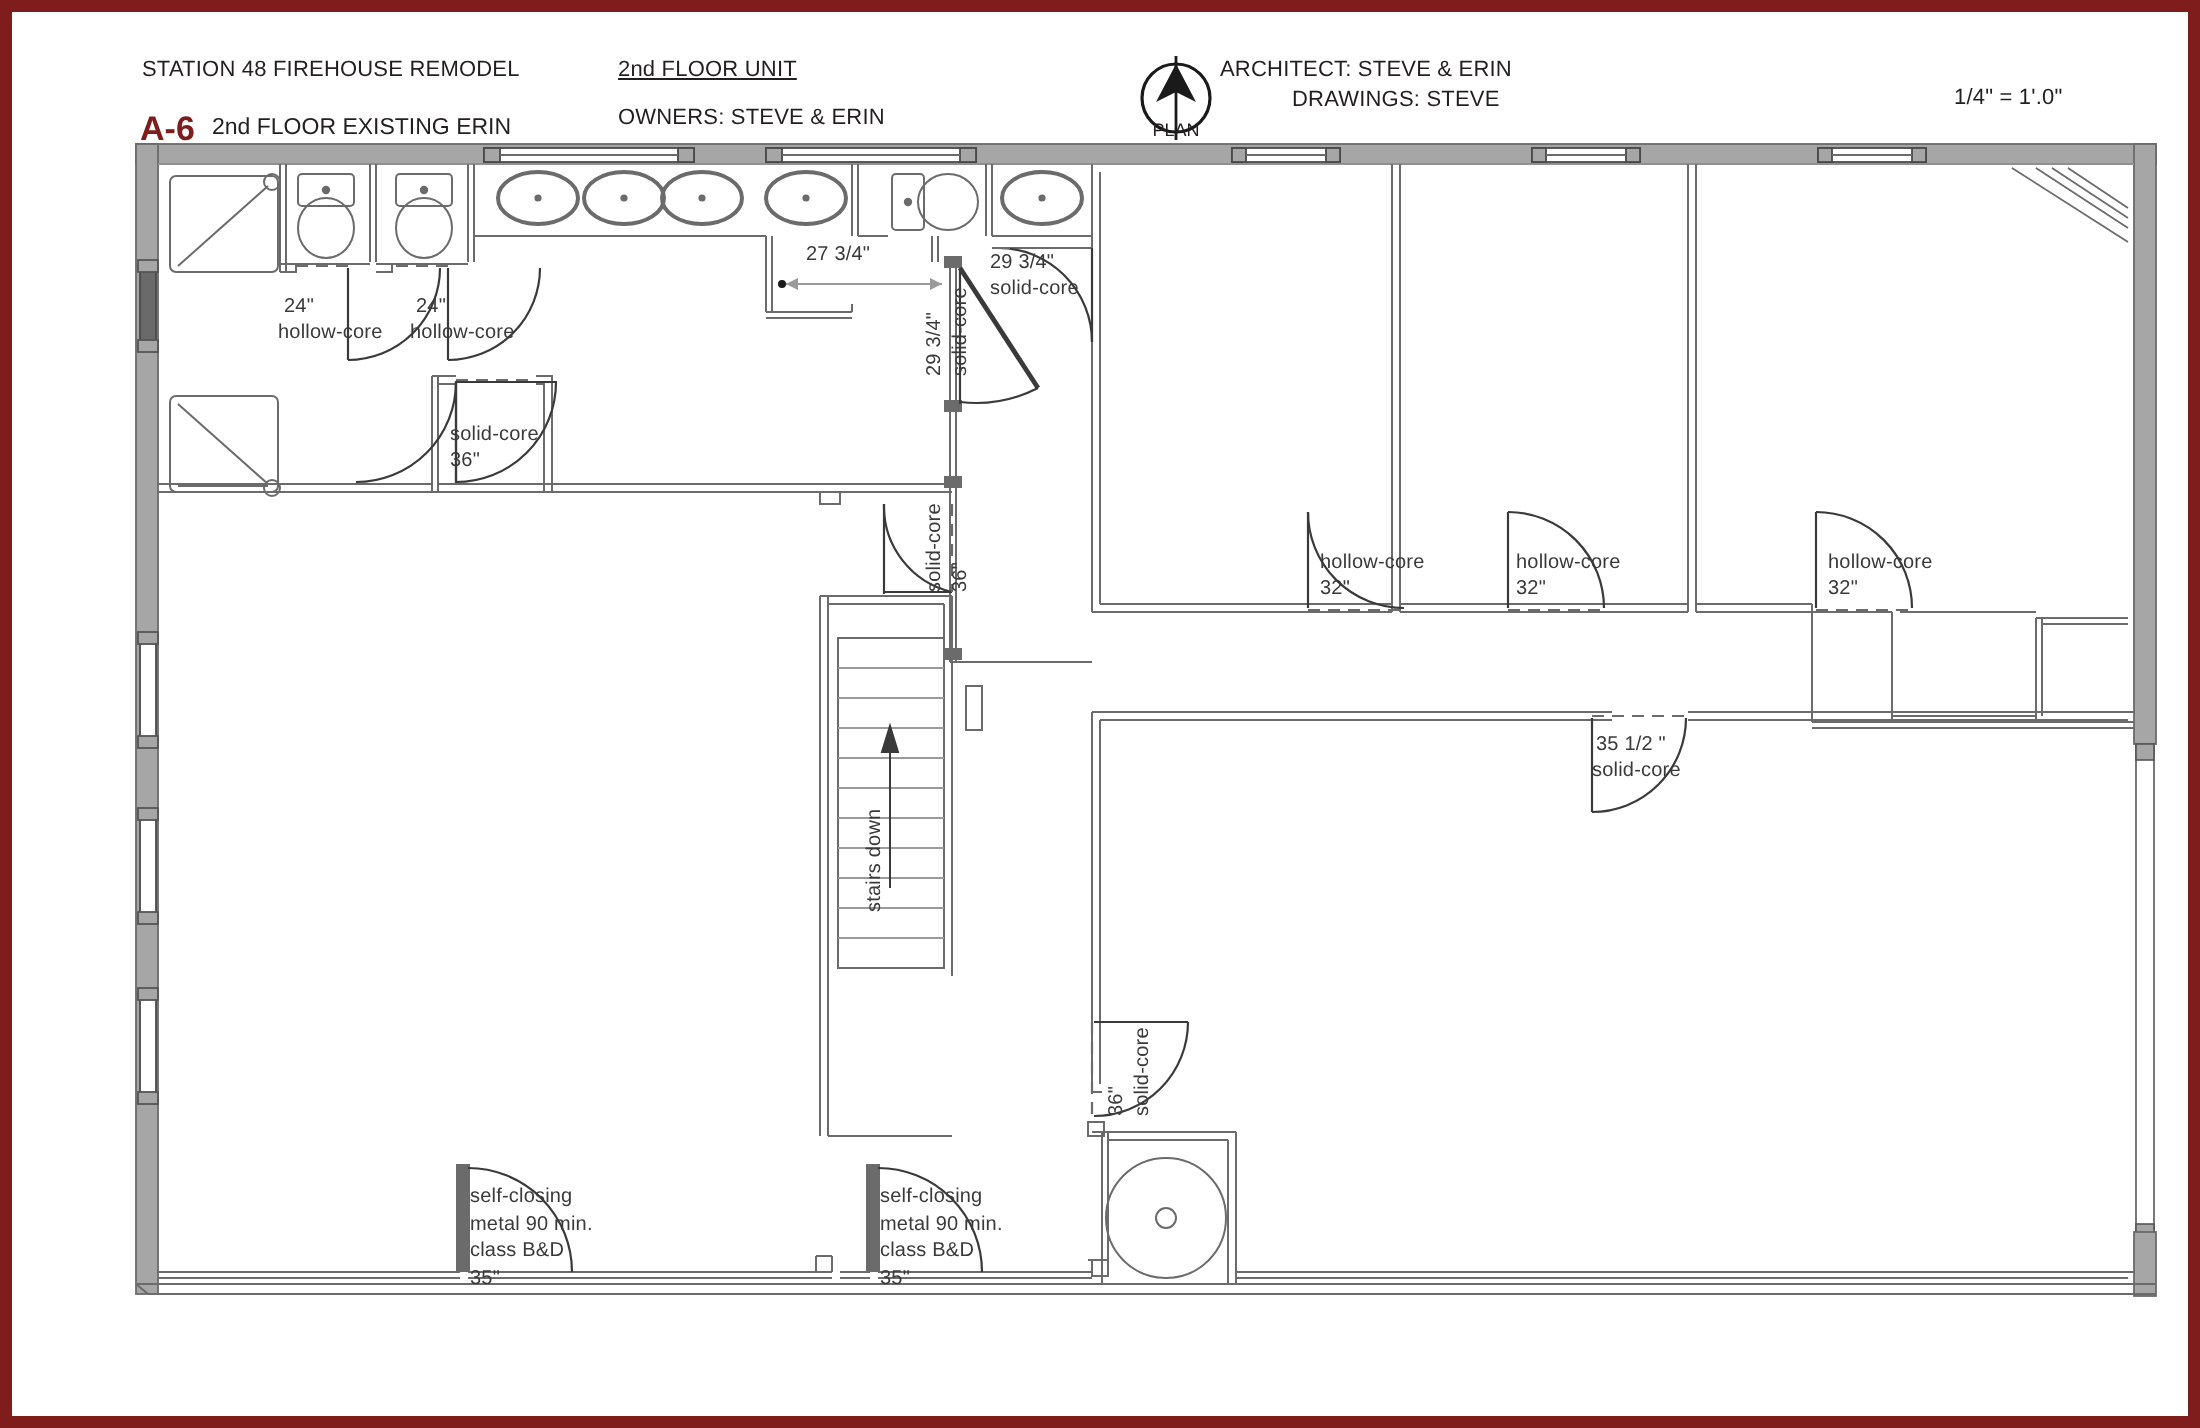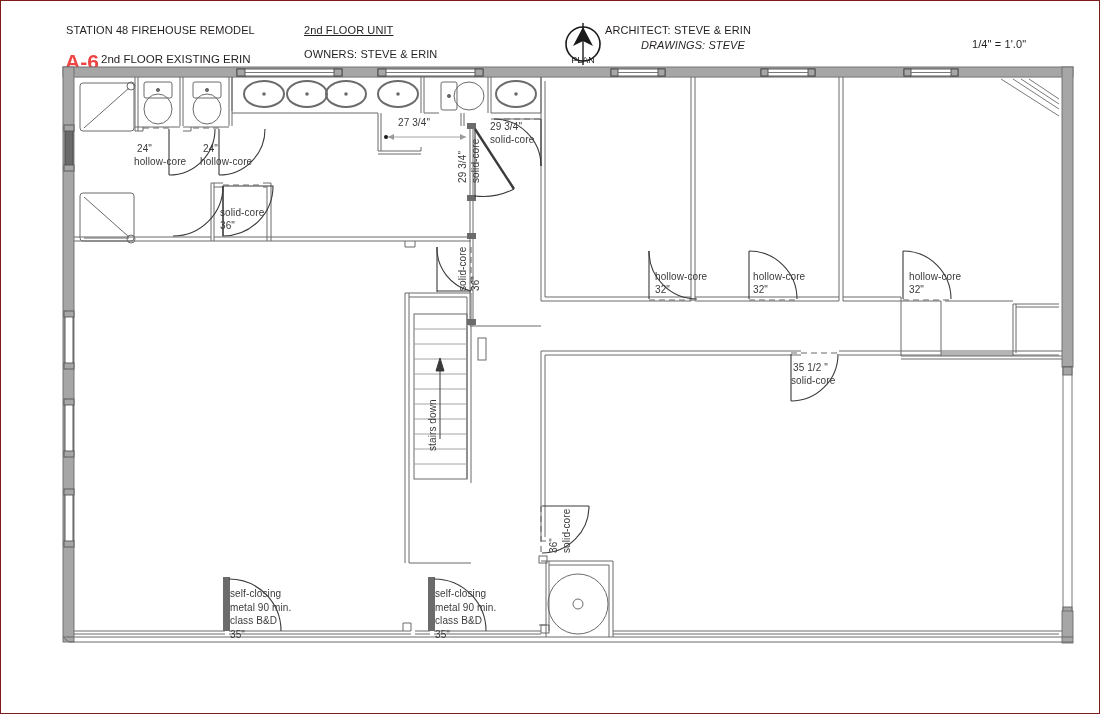--- a/index.html
+++ b/index.html
@@ -9,45 +9,45 @@
     background: #ffffff;
   }
   body {
     font-family: "Liberation Sans", sans-serif;
   }
   #sheet {
     position: relative;
     width: 1100px;
     height: 714px;
     background: #ffffff;
-    border: 1px solid #7f1d1d;
+    border: 6px solid #7f1d1d;
     box-sizing: border-box;
     overflow: hidden;
   }
   
   .ttxt {
     position: absolute;
     font-size: 11px;
     color: #231f20;
     white-space: nowrap;
     letter-spacing: 0.1px;
   }
   #proj-title { left: 65px;  top: 23px; }
   #unit-line  { left: 303px; top: 23px; text-decoration: underline; }
   #owners     { left: 303px; top: 47px; }
   #architect  { left: 604px; top: 23px; }
-  #drawings   { left: 640px; top: 38px; font-style: italic; }
+  #drawings   { left: 640px; top: 38px; }
   #scale      { left: 971px; top: 37px; }
 
   #sheet-no {
     position: absolute;
     left: 64px; top: 49px;
-    font-size: 21px;
+    font-size: 17px;
     font-weight: bold;
-    color: #ef4444;
+    color: #7f1d1d;
   }
   #plan-name {
     position: absolute;
     left: 100px; top: 52px;
     font-size: 11.5px;
     color: #231f20;
     white-space: nowrap;
   }
   
   #north-wrap {

